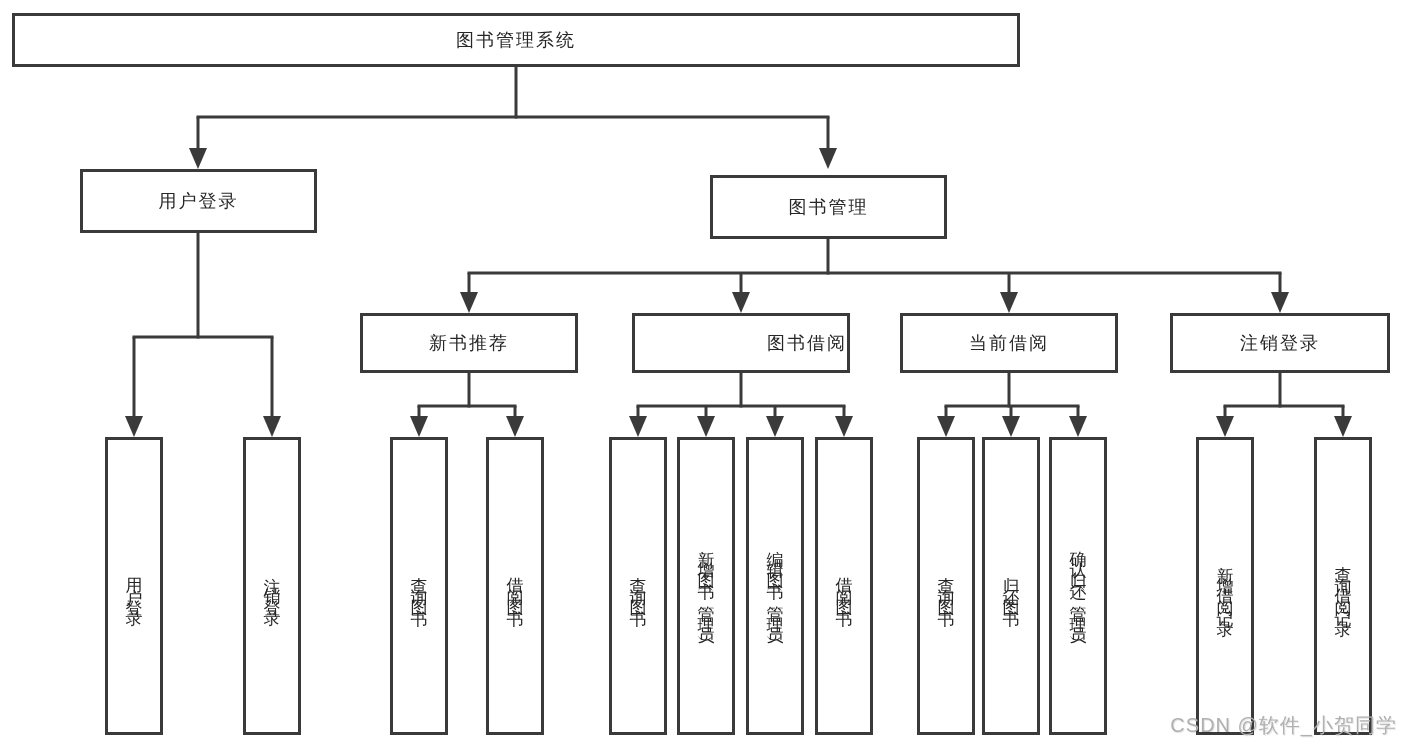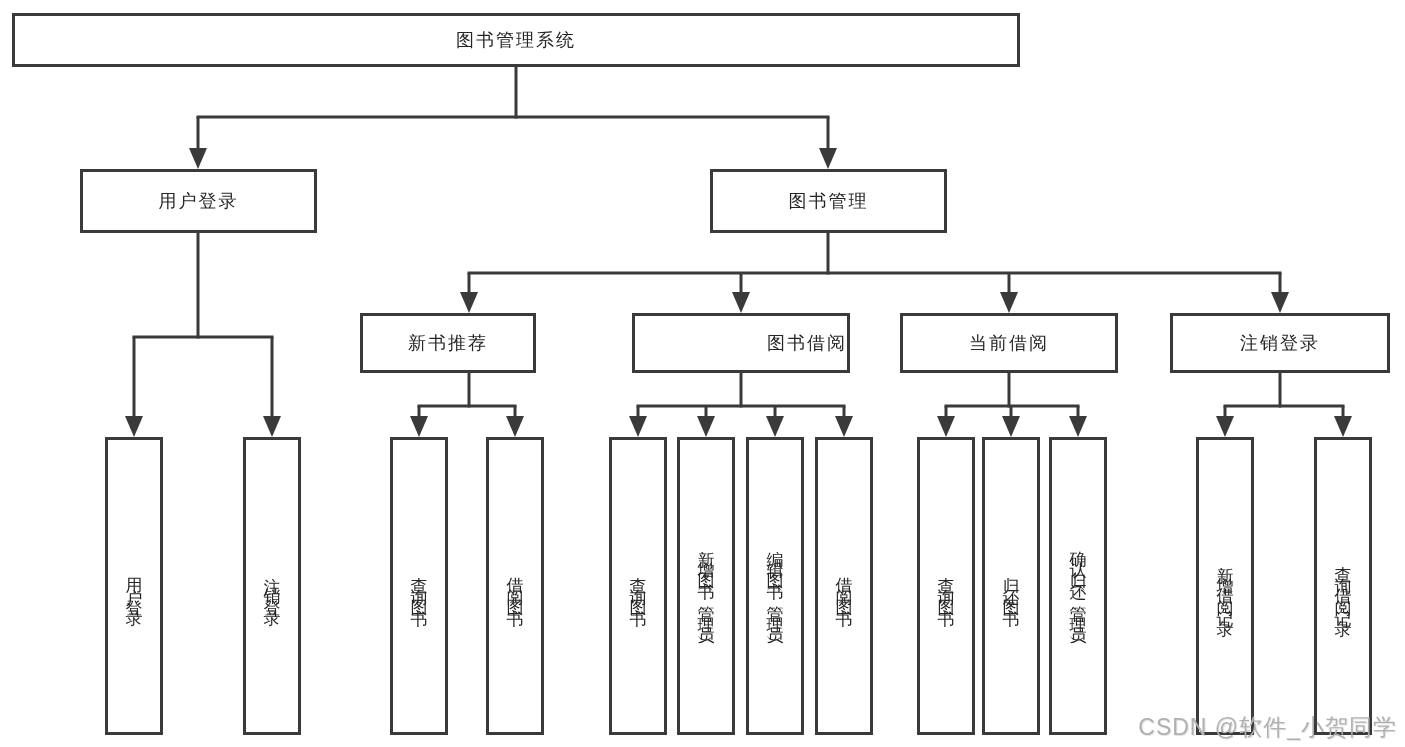--- a/index.html
+++ b/index.html
@@ -37,37 +37,37 @@
     writing-mode:vertical-rl;
     text-orientation:mixed;
     font-size:17px;
     letter-spacing:11px;
     line-height:1;
   }
   
   .n-root{left:12px;top:13px;width:1008px;height:54px;}
   
   .n-userlogin{left:80px;top:169px;width:237px;height:64px;}
-  .n-bookmgmt{left:710px;top:169px;width:237px;height:64px;}
-  
-  .n-newbook{left:360px;top:313px;width:176px;height:60px;}
+  .n-bookmgmt{left:710px;top:175px;width:237px;height:64px;}
+  
+  .n-newbook{left:360px;top:313px;width:218px;height:60px;}
   .n-borrowmod{left:632px;top:313px;width:218px;height:60px;justify-content:flex-end;}
   .n-current{left:900px;top:313px;width:218px;height:60px;align-items:center;}
   .n-records{left:1170px;top:313px;width:220px;height:60px;}
   
   .leaf{top:437px;width:58px;height:298px;}
   .l-a1{left:105px;} .l-a2{left:243px;}
   .l-b1{left:390px;} .l-b2{left:486px;}
   .l-c1{left:609px;} .l-c2{left:677px;} .l-c3{left:746px;} .l-c4{left:815px;}
   .l-d1{left:917px;} .l-d2{left:982px;} .l-d3{left:1049px;}
   .l-e1{left:1196px;} .l-e2{left:1314px;}
   #watermark{
     position:absolute;
     right:8px;top:712px;
-    font-size:23px;
+    font-size:20px;
     color:var(--wm);
     letter-spacing:1px;
     white-space:nowrap;
     z-index:5;
     text-shadow:1px 1px 1px rgba(0,0,0,0.12);
   }
 </style>
 </head>
 <body>
 

